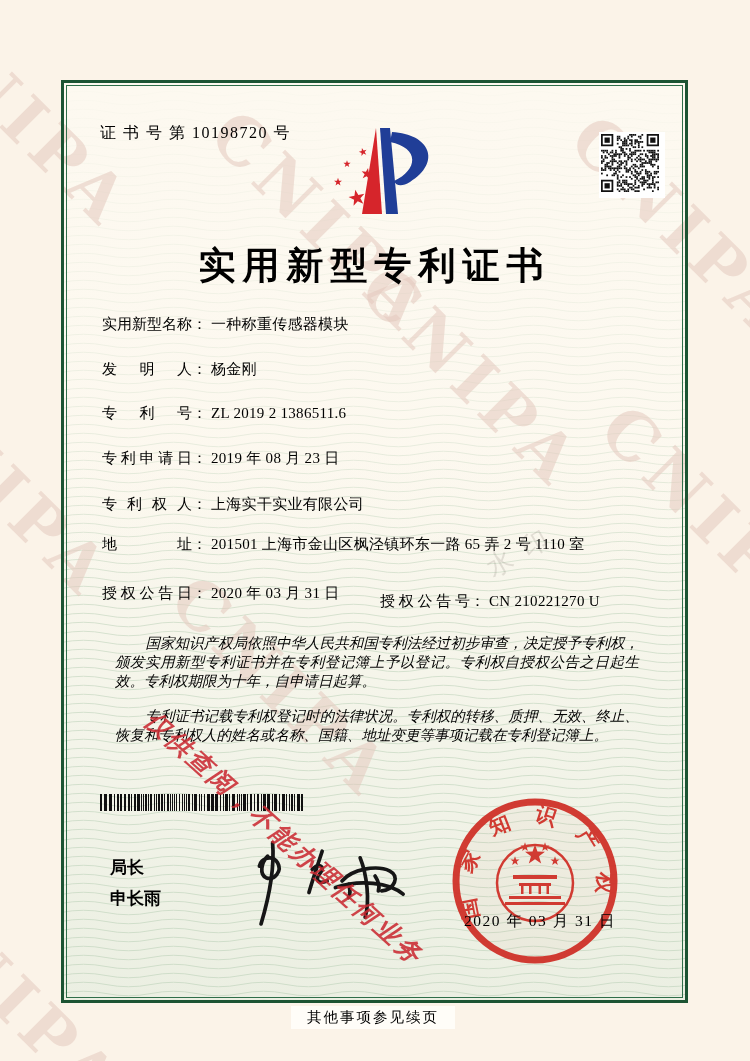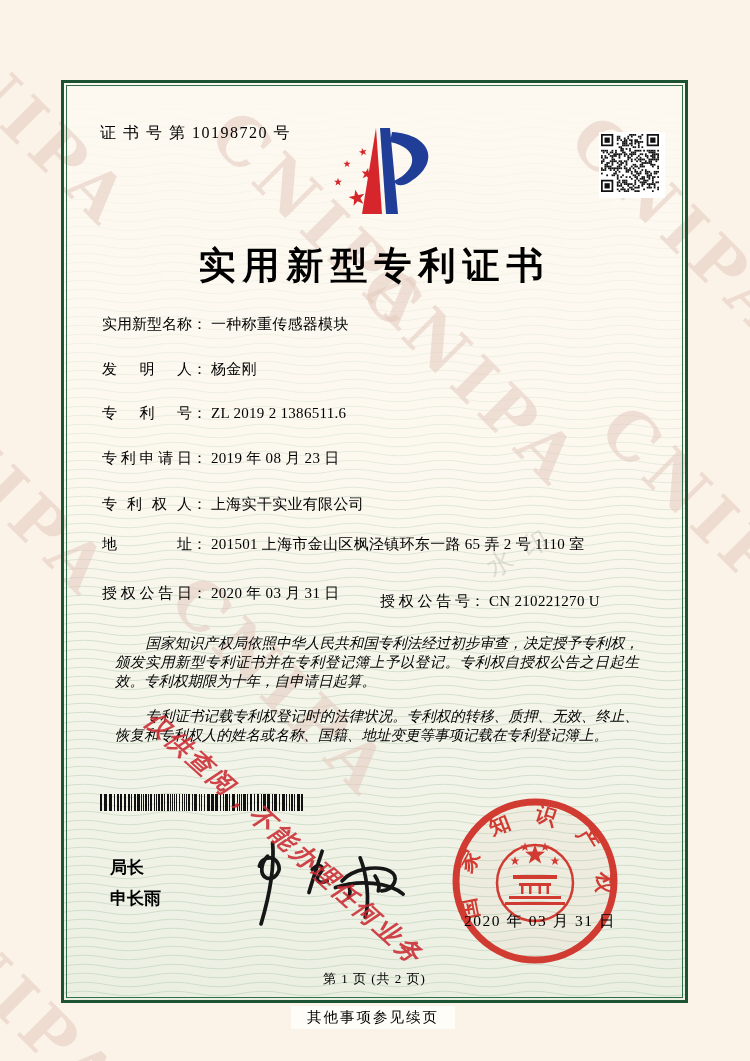--- a/index.html
+++ b/index.html
@@ -658,19 +658,18 @@
         <rect x="77" y="88" width="2.5" height="8"></rect>
         <rect x="86.5" y="88" width="2.5" height="8"></rect>
         <rect x="94.5" y="88" width="2.5" height="8"></rect>
         <rect x="57" y="98" width="52" height="3"></rect>
         <rect x="53" y="104" width="60" height="3"></rect>
       </g>
     </svg>
   </div>
   <div class="seal-date">2020 年 03 月 31 日</div>
 
-  <div class="page-note">第 1 页 (共 2 页)</div>
   <div class="continuation">
     <span>其他事项参见续页</span>
   </div>
 </div>
 
 <div class="restrict">仅供查阅，不能办理任何业务</div>
 
 </body></html>

